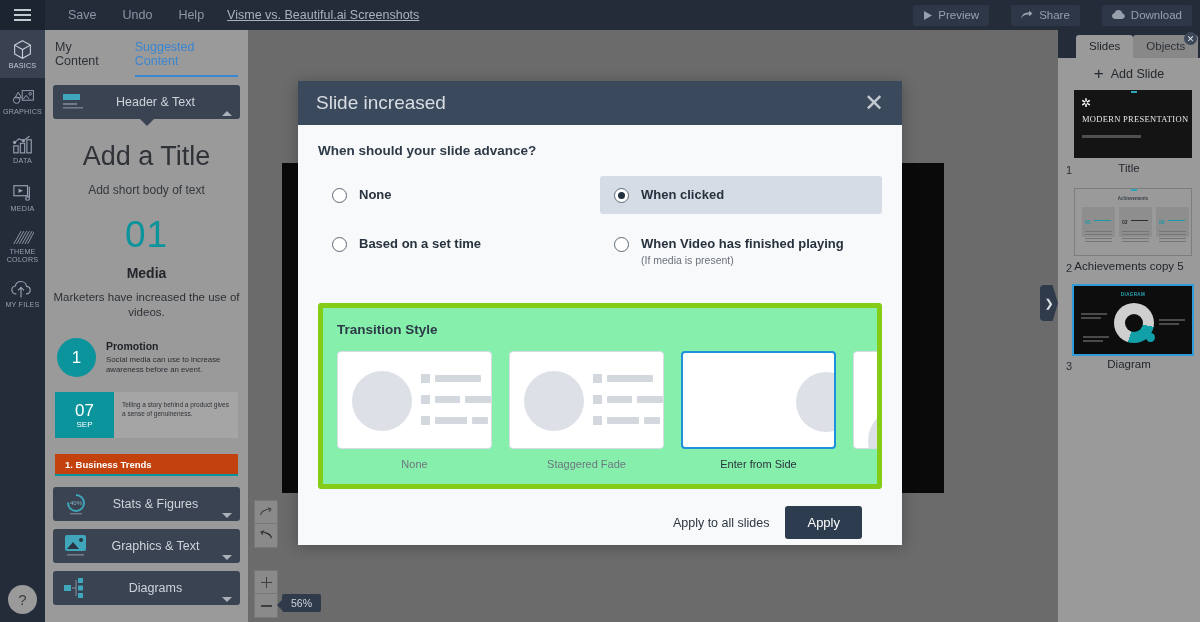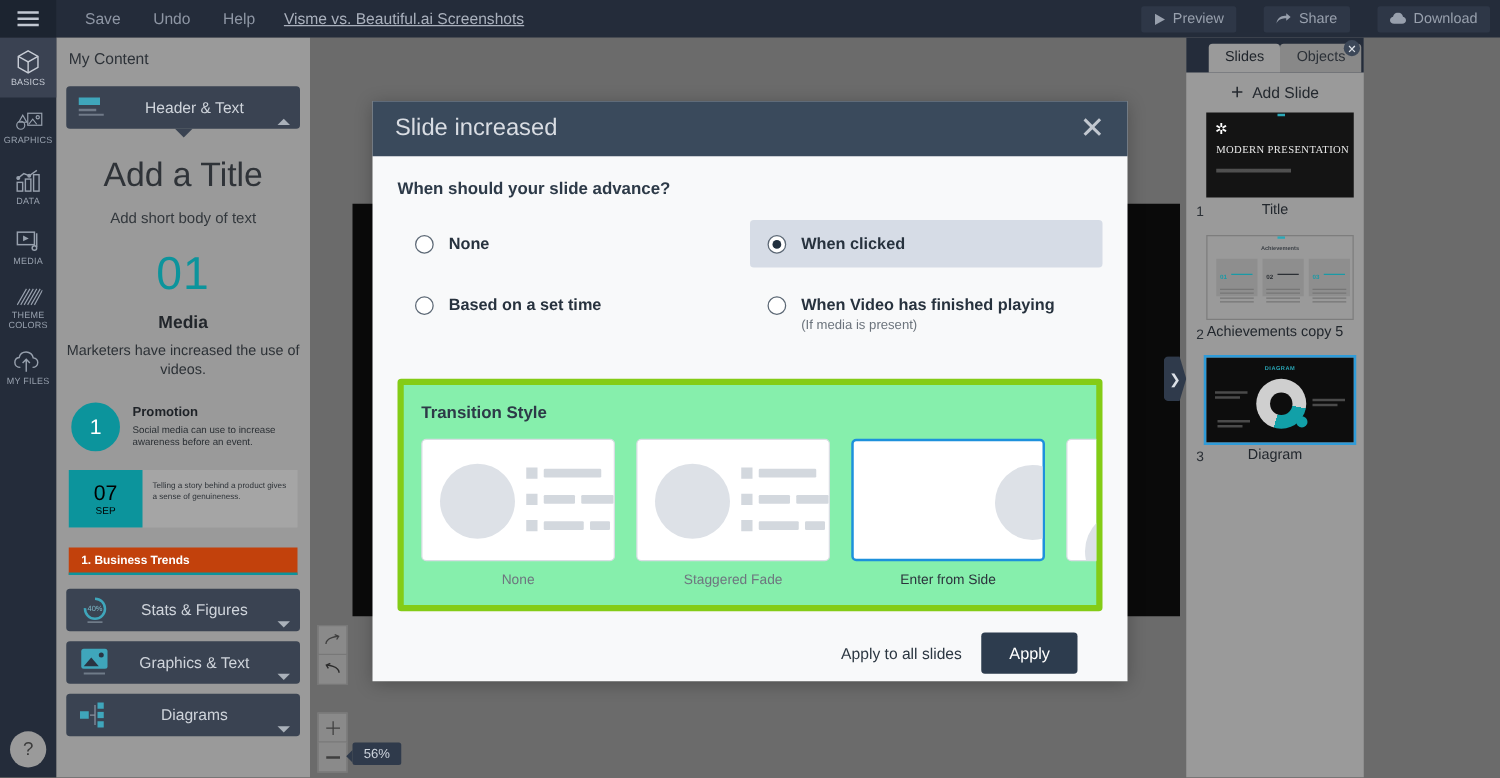--- a/index.html
+++ b/index.html
@@ -2,21 +2,21 @@
 <html><head>
 <meta charset="utf-8">
 <style>
   * { box-sizing: border-box; margin: 0; padding: 0; }
   html, body {
     width: 1200px; height: 622px;
     font-family: "Liberation Sans", sans-serif;
     overflow: hidden;
     background: #6b6b6b;
   }
-  #app { position: relative; width: 1091px; height: 622px; padding-left: 26px; }
+  #app { position: relative; width: 1200px; height: 622px; padding-left: 26px; }
 
   
   .topbar {
     position: absolute; top: 0; left: 0; width: 1200px; height: 30px;
     background: #242c3a; display: flex; align-items: center;
     z-index: 40;
   }
   .hamburger-box {
     width: 45px; height: 30px; background: #1c2430;
     display: flex; align-items: center; justify-content: center;
@@ -110,21 +110,21 @@
     width: 39px; height: 39px; border-radius: 50%; background: #0c949c;
     display: flex; align-items: center; justify-content: center;
     color: #fff; font-size: 17px; flex: none;
   }
   .promo-txt { text-align: left; padding-top: 2px; }
   .promo-h { font-size: 10.5px; font-weight: bold; color: #1e2227; }
   .promo-p { font-size: 7.8px; color: #2a2f34; line-height: 10px; margin-top: 3px; }
 
   .datecard { display: flex; margin: 15px 10px 0 10px; background: #a5a5a5; height: 46px; }
   .dc-left {
-    width: 59px; background: #0c949c; color: #000000;
+    width: 59px; background: #0c949c; color: #ffffff;
     display: flex; flex-direction: column; align-items: center; justify-content: center;
   }
   .dc-day { font-size: 17px; line-height: 17px; }
   .dc-mon { font-size: 8px; margin-top: 1px; }
   .dc-right { flex: 1; padding: 8px; font-size: 6.5px; color: #2e3338; line-height: 9px; }
 
   .bizbar {
     margin: 16px 10px 0 10px; background: #c2410c; height: 22px;
     display: flex; align-items: center; padding-left: 10px;
     border-bottom: 2.5px solid #0c949c;
@@ -412,20 +412,21 @@
         <path d="M11.3 19 L11.3 8 M8 11 L11.3 7.6 L14.6 11"></path>
       </svg>
       <div class="rl">MY FILES</div>
     </div>
     <div class="help-btn">?</div>
   </div>
 
   <div class="leftpanel">
     <div class="lp-tabs">
       <div class="lp-tab">My Content</div>
+      <div class="lp-tab active">Suggested Content</div>
     </div>
 
     <div class="lp-card">
       <div class="ico">
         <svg width="28" height="18" viewBox="0 0 28 18">
           <rect x="1" y="1" width="17" height="6" fill="#3fa6bb"></rect>
           <rect x="1" y="10" width="14" height="2" fill="#707a88"></rect>
           <rect x="1" y="14" width="20" height="1.6" fill="#707a88"></rect>
         </svg>
       </div>

